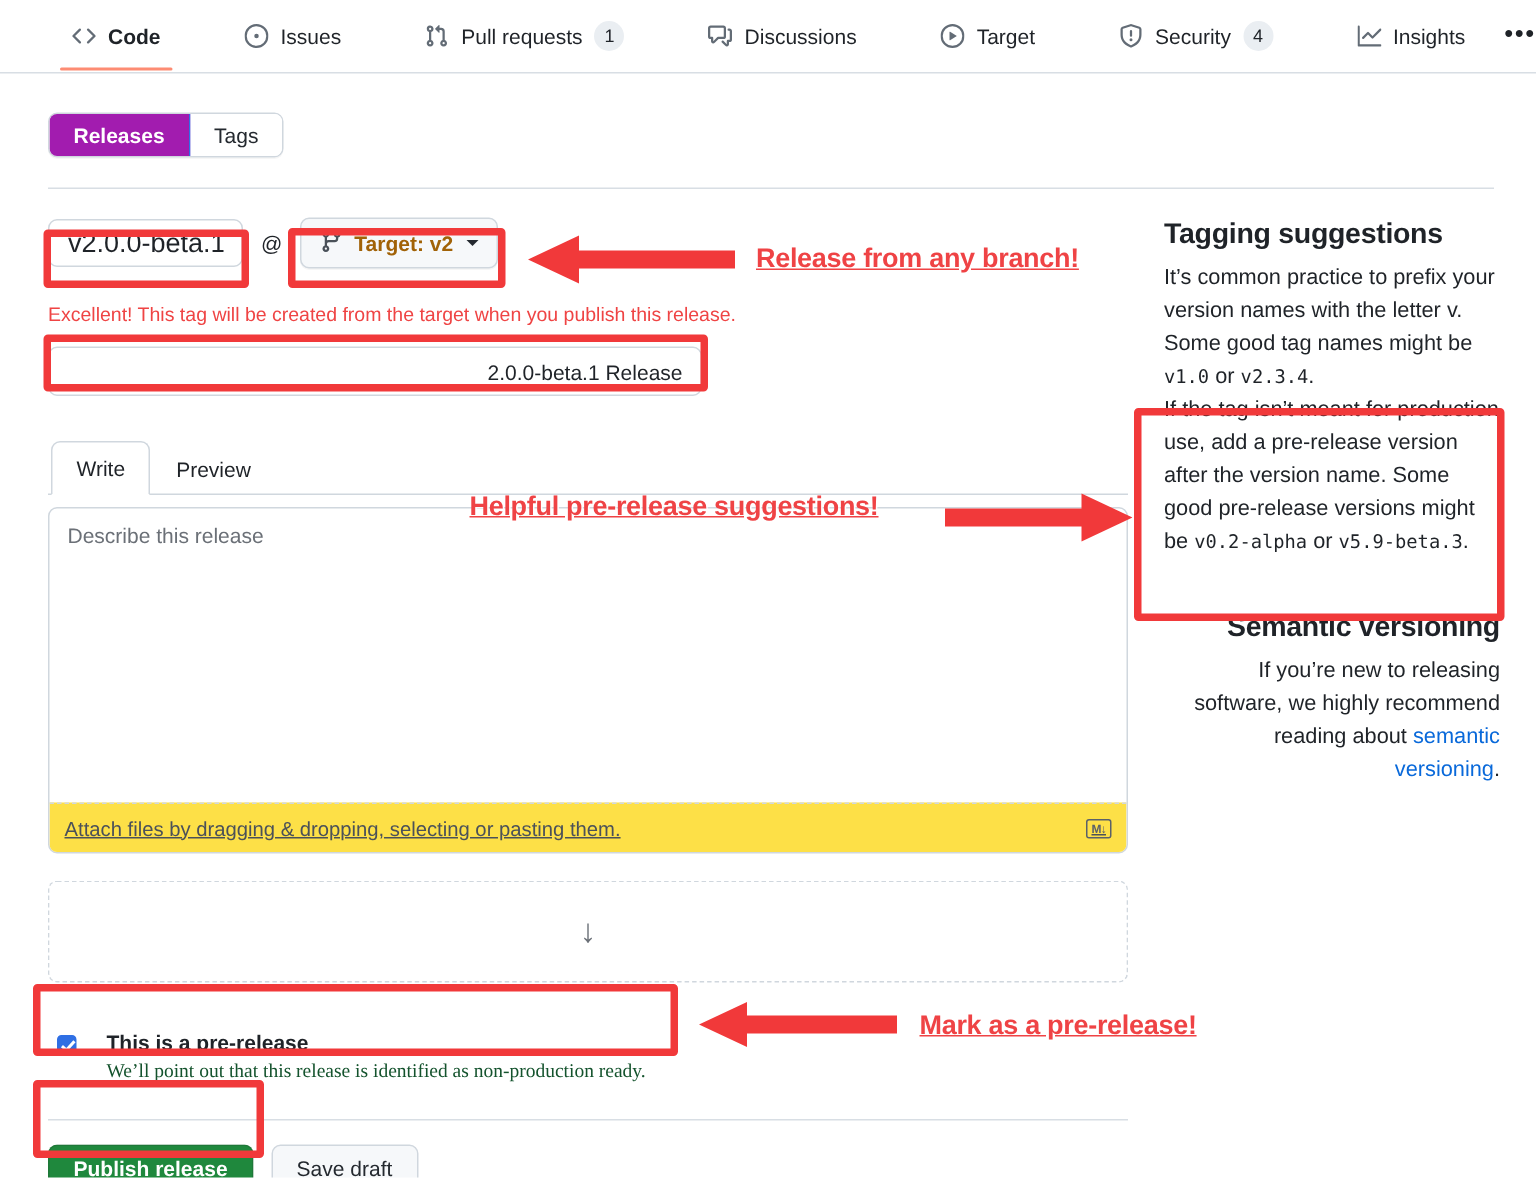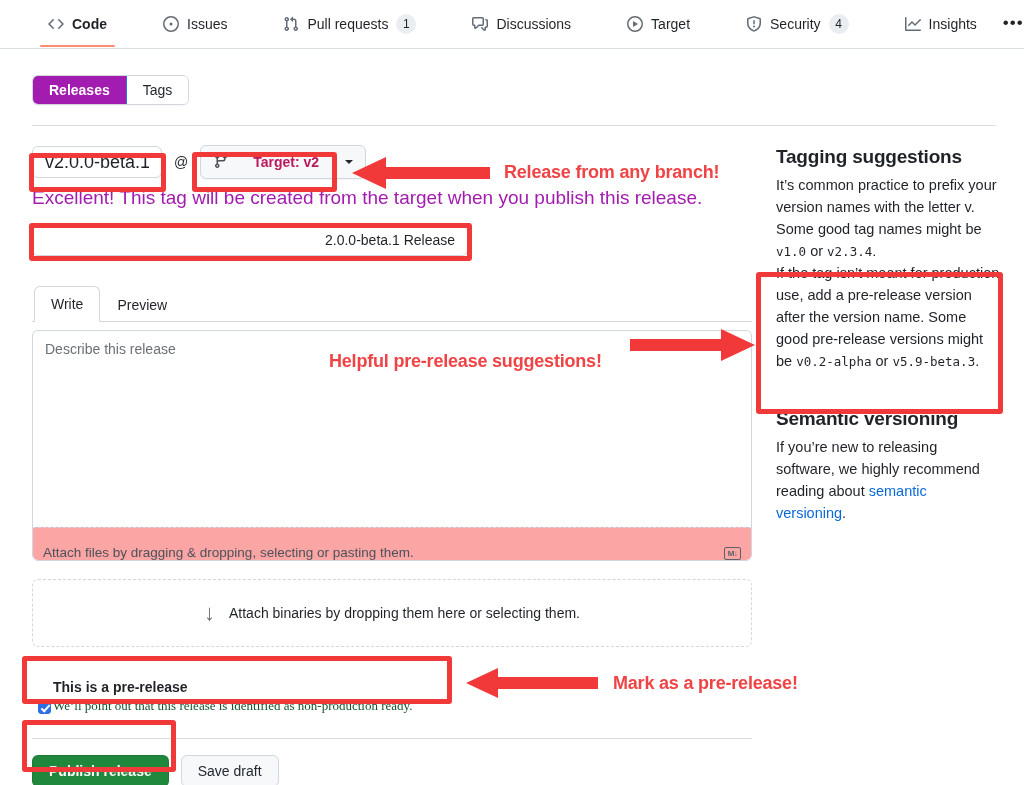--- a/index.html
+++ b/index.html
@@ -131,44 +131,44 @@
     font-size: 18px;
     font-family: "Liberation Sans", sans-serif;
     color: #1f2328;
     background: #ffffff;
     outline: none;
   }
   .at-sign { margin: 0 12px; color: #1f2328; font-size: 14px; }
   .target-btn {
     display: inline-flex;
     align-items: center;
-    gap: 24px;
+    gap: 7px;
     height: 32px;
     padding: 16px 12px;
     border: 1px solid #d0d7de;
     border-radius: 6px;
     background: #f6f8fa;
     font-size: 14px;
     font-weight: bold;
-    color: #be185d;
+    color: #a16207;
     cursor: pointer;
     box-shadow: 0 1px 0 rgba(27,31,36,0.04);
   }
   .target-btn .branch-ico { color: #4a5159; }
   .caret {
     width: 0; height: 0;
     border-left: 4px solid transparent;
     border-right: 4px solid transparent;
     border-top: 4px solid #24292f;
     margin-left: 2px;
   }
   .helper-text {
-    margin-top: 9px;
-    font-size: 19px;
-    color: #a21caf;
+    margin-top: 24px;
+    font-size: 13px;
+    color: #ef4444;
   }
 
   .title-input {
     margin-top: 14px;
     width: 436px;
     height: 33px;
     border: 1px solid #d0d7de;
     border-radius: 6px;
     padding: 0 12px;
     font-size: 14px;
@@ -220,25 +220,26 @@
     height: 196px;
     padding: 10px 12px;
     font-size: 14px;
     color: #6b7077;
     position: relative;
   }
   .editor-foot {
     border-top: 1px dashed #d0d7de;
     height: 33px;
     display: flex;
-    align-items: flex-end;
+    align-items: center;
     padding: 0 10px;
     font-size: 13.5px;
     color: #4b5159;
-    background: #fca5a5;
+    background: #fde047;
+    text-decoration: underline;
   }
   .md-icon {
     margin-left: auto;
     display: inline-flex;
     align-items: center;
     justify-content: center;
     width: 17px; height: 13px;
     border: 1.5px solid #5b6169;
     border-radius: 2px;
     color: #5b6169;
@@ -259,22 +260,22 @@
     gap: 14px;
     font-size: 14px;
     color: #1f2328;
     background: #ffffff;
   }
   .dz-arrow { font-size: 22px; color: #6b7077; line-height: 1; }
 
   .prerelease-row {
     margin-top: 30px;
     display: flex;
-    align-items: flex-end;
-    gap: 2px;
+    align-items: flex-start;
+    gap: 20px;
     padding: 2px 0 0 6px;
     width: 414px;
   }
   .cb {
     width: 13px; height: 13px;
     background: #2f6fe4;
     border: 1px solid #2f6fe4;
     border-radius: 3px;
     position: relative;
     flex: 0 0 13px;
@@ -337,21 +338,21 @@
     font-size: 14.5px;
     line-height: 1.52;
     color: #1f2328;
     margin: 0;
   }
   .side-p.second { margin-top: 0; }
   code.mono {
     font-family: "DejaVu Sans Mono", monospace;
     font-size: 12.5px;
   }
-  .side-block-2 { margin-top: 36px; }
+  .side-block-2 { margin-top: 36px; text-align: right; }
   .side-link { color: #0969da; text-decoration: none; cursor: pointer; }
 
   
   .overlay {
     position: absolute;
     left: 0; top: 0;
     width: 1024px; height: 785px;
     pointer-events: none;
   }
   .hl {
@@ -360,20 +361,21 @@
     border-radius: 3px;
   }
   .anno-text {
     position: absolute;
     color: #ef4345;
     font-weight: bold;
     font-size: 18px;
     white-space: nowrap;
     text-shadow: 1px 1px 0 rgba(255,255,255,0.95);
     letter-spacing: -0.2px;
+    text-decoration: underline;
   }
   .arrow { position: absolute; }
 </style>
 </head>
 <body>
 
 <div class="repo-nav">
   <div class="nav-list">
 
     <div class="nav-item selected">
@@ -485,21 +487,20 @@
       <div class="editor-box">
         <div class="editor-area">Describe this release</div>
         <div class="editor-foot">
           <span>Attach files by dragging &amp; dropping, selecting or pasting them.</span>
           <span class="md-icon">M↓</span>
         </div>
       </div>
 
       <div class="dropzone">
         <span class="dz-arrow">↓</span>
-        <span>Attach binaries by dropping them here or selecting them.</span>
       </div>
 
       <div class="prerelease-row">
         <span class="cb"></span>
         <div>
           <div class="pre-strong">This is a pre-release</div>
           <div class="pre-sub">We’ll point out that this release is identified as non-production ready.</div>
         </div>
       </div>
 
@@ -535,19 +536,19 @@
   <div class="hl" style="left:22px;  top:720px; width:154px; height:52px;"></div>
 
   <svg class="arrow" style="left:352px; top:155px;" width="140" height="36" viewBox="0 0 140 36">
     <path d="M 0 18 L 34 2 L 34 12 L 138 12 L 138 24 L 34 24 L 34 34 Z" fill="#f1393a"></path>
   </svg>
   <div class="anno-text" style="left:504px; top:162px;">Release from any branch!</div>
 
   <svg class="arrow" style="left:630px; top:327px;" width="125" height="36" viewBox="0 0 125 36">
     <path d="M 125 18 L 91 2 L 91 12 L 0 12 L 0 24 L 91 24 L 91 34 Z" fill="#f1393a"></path>
   </svg>
-  <div class="anno-text" style="left:313px; top:351px;margin-left:16px;">Helpful pre-release suggestions!</div>
+  <div class="anno-text" style="left:313px; top:327px;">Helpful pre-release suggestions!</div>
 
   <svg class="arrow" style="left:466px; top:666px;" width="134" height="34" viewBox="0 0 134 34">
     <path d="M 0 17 L 32 2 L 32 11 L 132 11 L 132 23 L 32 23 L 32 32 Z" fill="#f1393a"></path>
   </svg>
   <div class="anno-text" style="left:613px; top:673px;">Mark as a pre-release!</div>
 </div>
 
 </body></html>

